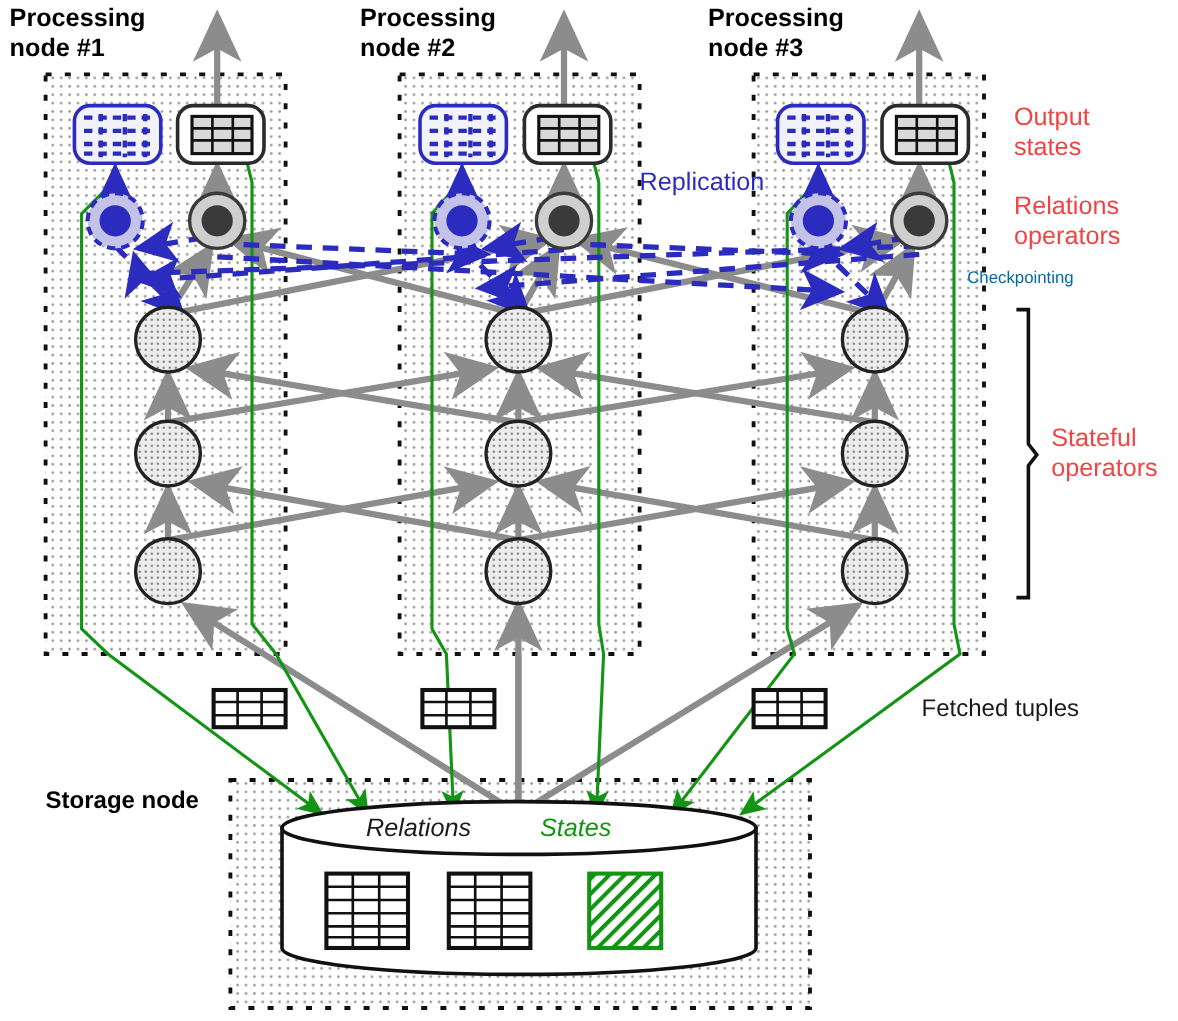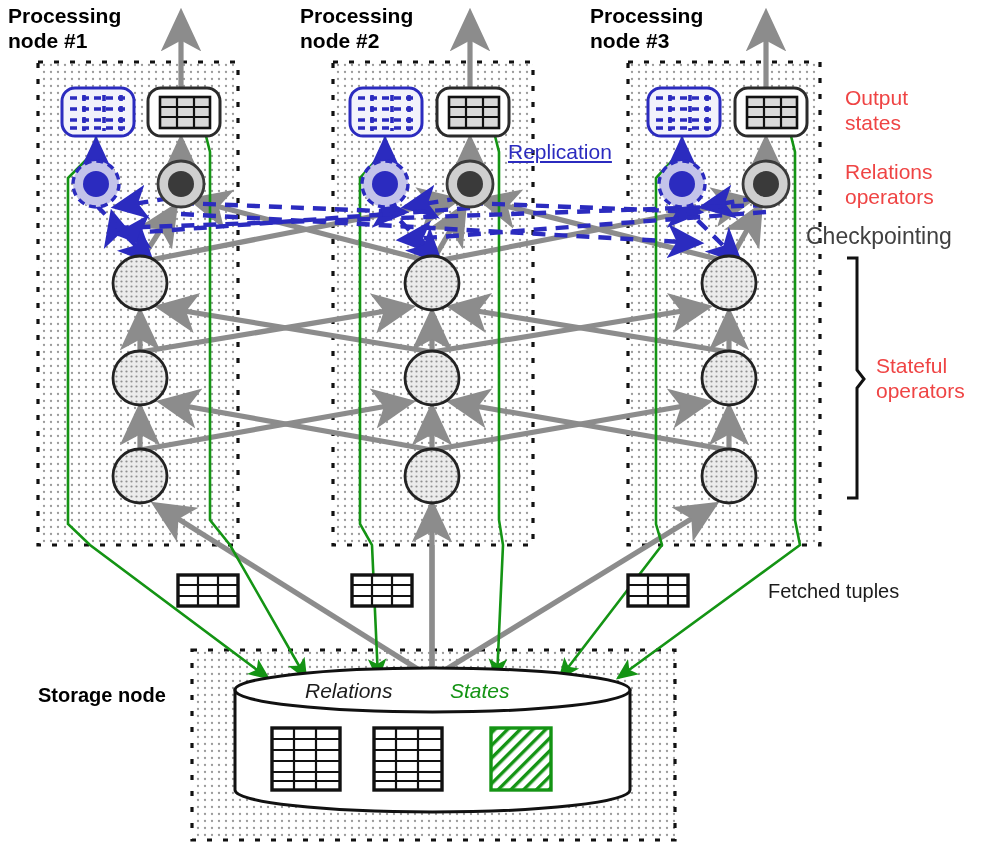--- a/index.html
+++ b/index.html
@@ -3,21 +3,21 @@
 <meta charset="utf-8">
 <style>
   html,body{margin:0;padding:0;background:#fff;}
   #root{position:relative;width:982px;height:851px;background:#ffffff;
         font-family:"Liberation Sans","DejaVu Sans",sans-serif;overflow:hidden;}
   svg.layer{position:absolute;left:0;top:0;width:982px;height:851px;}
   .lbl{position:absolute;white-space:pre;line-height:1.18;}
   .node-title{font-weight:bold;font-size:21px;color:#000;}
   .side-label{font-size:21px;color:#ef4444;}
   .repl-label{font-size:21px;color:#2b2bbf;}
-  .ckpt-label{font-size:23px;color:#404040;}
+  .ckpt-label{font-size:14px;color:#0369a1;}
   .storage-label{font-weight:bold;font-size:20px;color:#000;}
   .cyl-label{font-size:21px;color:#1b1b1b;font-style:italic;}
   .cyl-label.green{color:#149414;}
   .fetched-label{font-size:20px;color:#1b1b1b;margin-left:18px;}
 </style>
 </head>
 <body>
 
 <div id="root">
 
@@ -330,23 +330,23 @@
   <div class="lbl node-title" style="left:590px;top:4px;">Processing
 node #3</div>
 
   <div class="lbl side-label" style="left:845px;top:86px;">Output
 states</div>
   <div class="lbl side-label" style="left:845px;top:160px;">Relations
 operators</div>
   <div class="lbl side-label" style="left:876px;top:354px;">Stateful
 operators</div>
 
-  <div class="lbl repl-label" style="left:508px;top:140px;text-decoration:underline;">Replication</div>
+  <div class="lbl repl-label" style="left:533px;top:140px;">Replication</div>
   <div class="lbl ckpt-label" style="left:806px;top:223px;">Checkpointing</div>
 
   <div class="lbl fetched-label" style="left:750px;top:580px;">Fetched tuples</div>
 
-  <div class="lbl storage-label" style="left:38px;top:684px;">Storage node</div>
+  <div class="lbl storage-label" style="left:38px;top:656px;">Storage node</div>
 
   <div class="lbl cyl-label" style="left:305px;top:679px;">Relations</div>
   <div class="lbl cyl-label green" style="left:450px;top:679px;">States</div>
 
 </div>
 
 </body></html>

